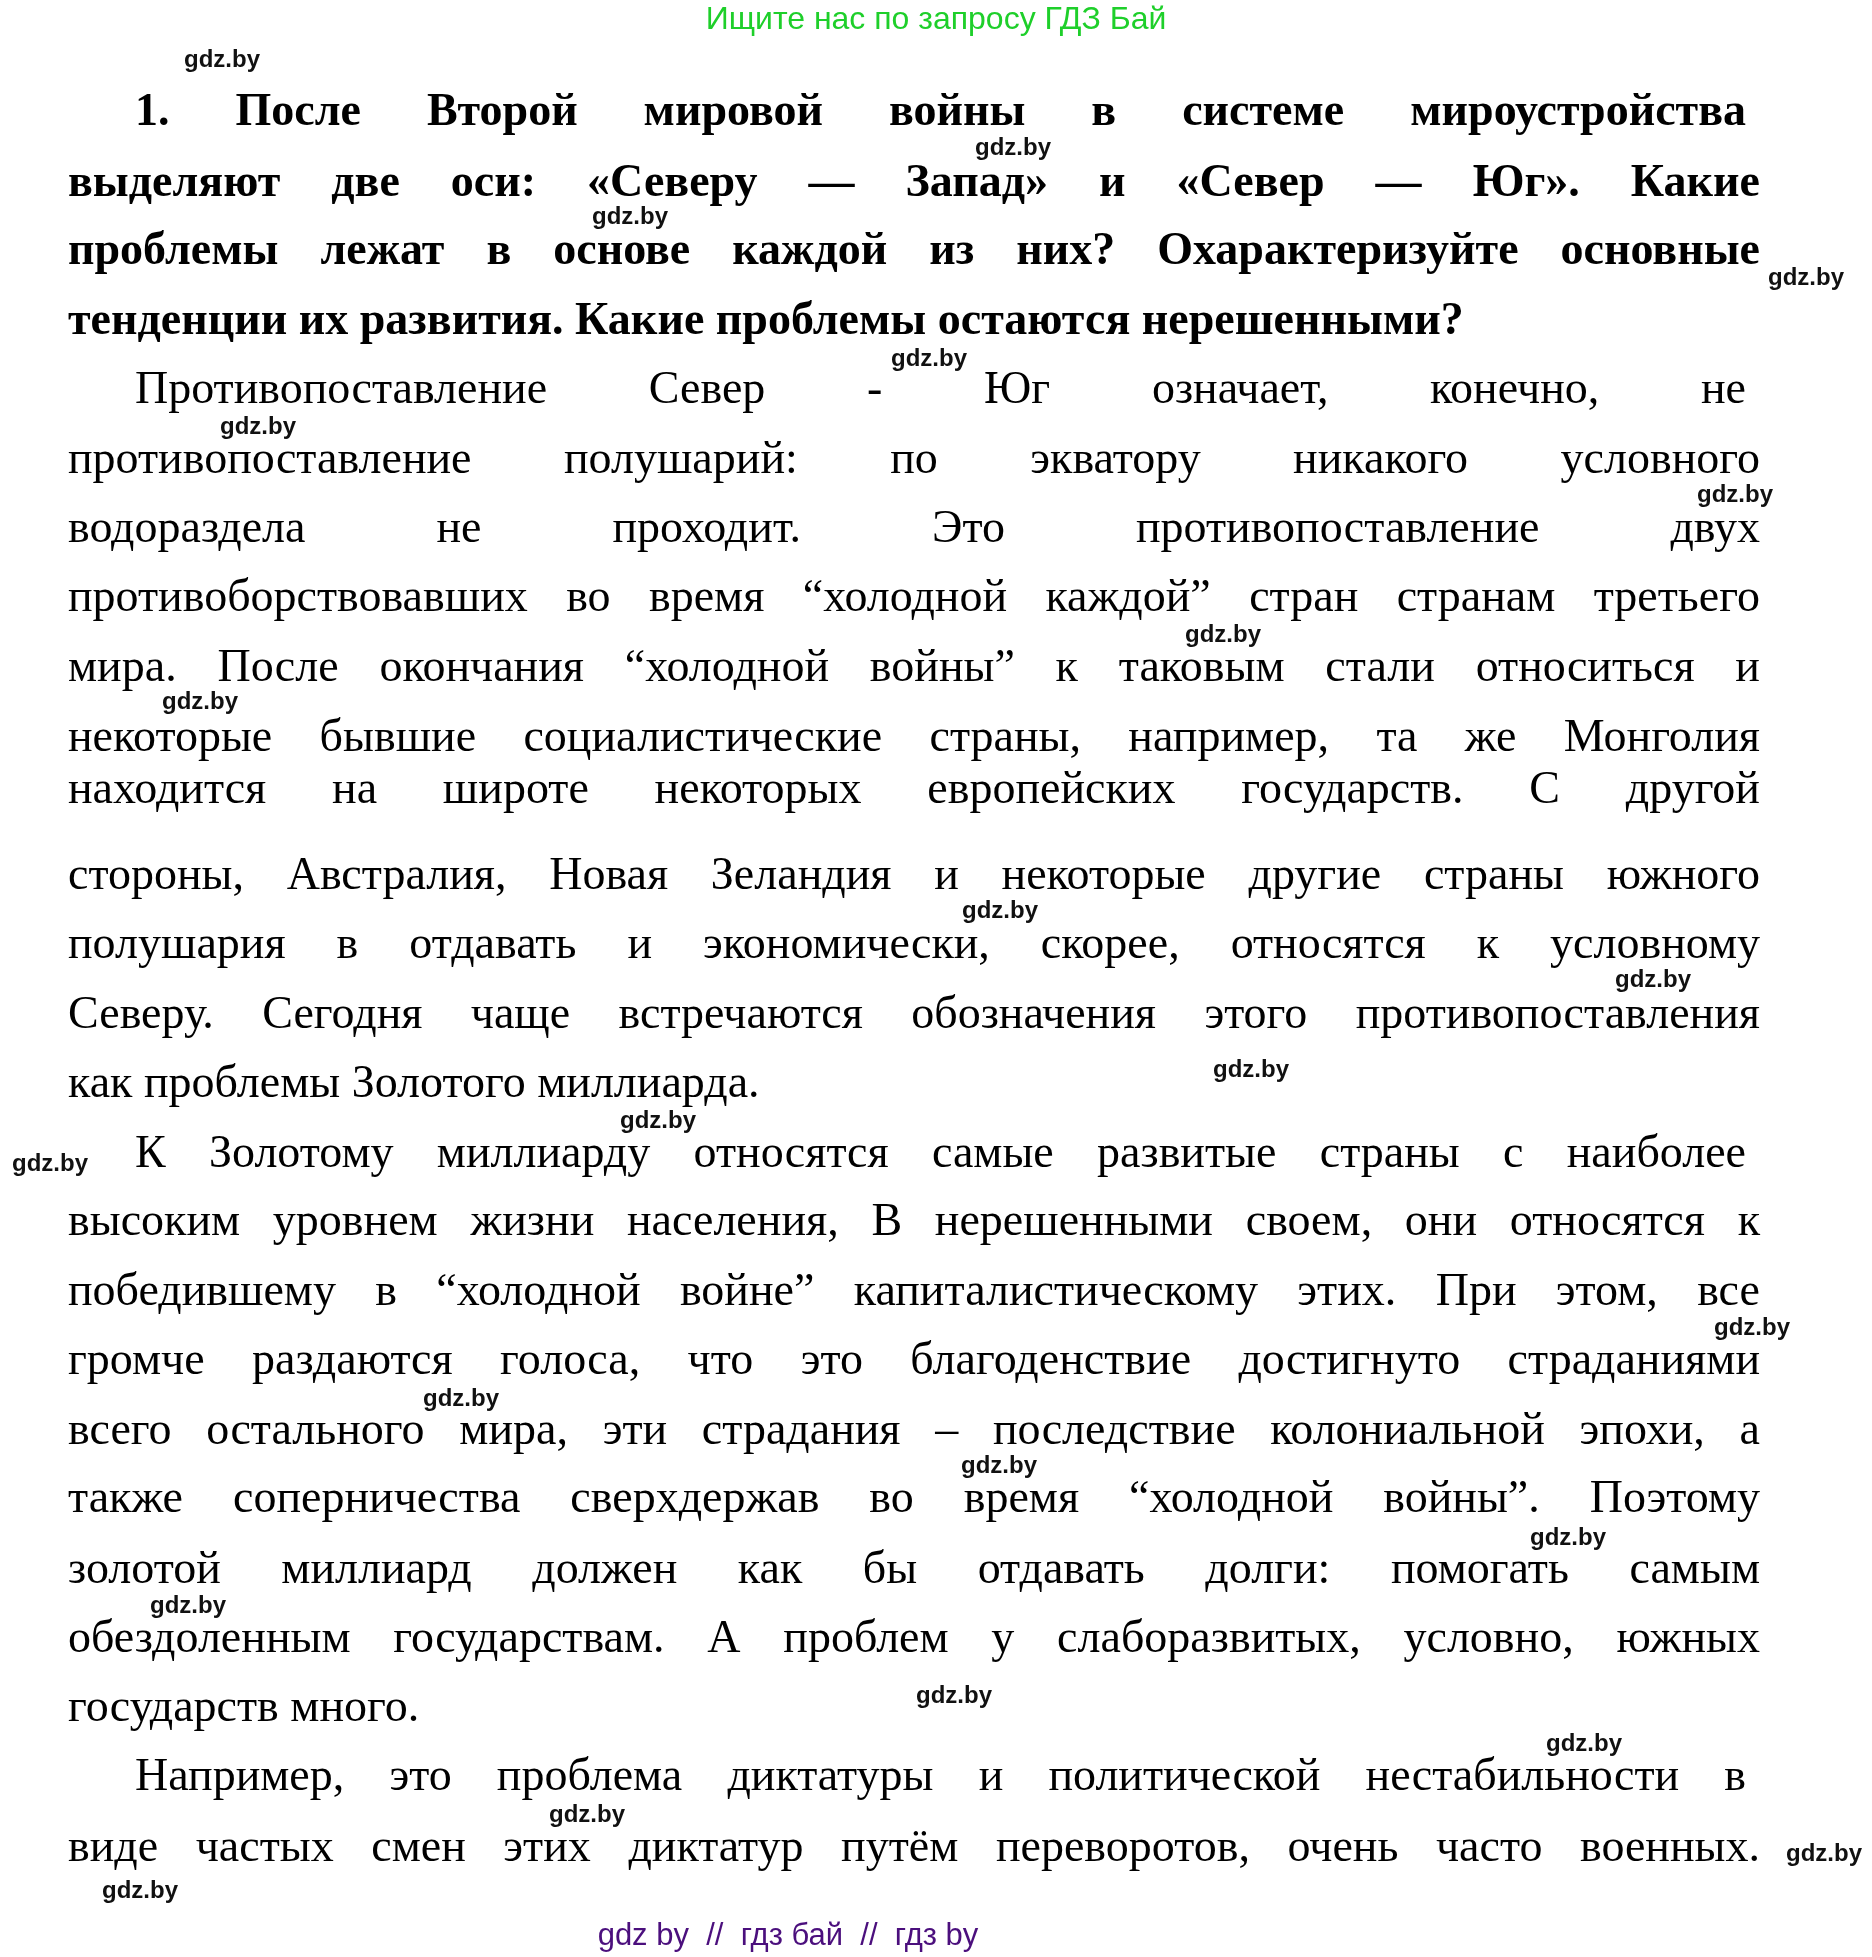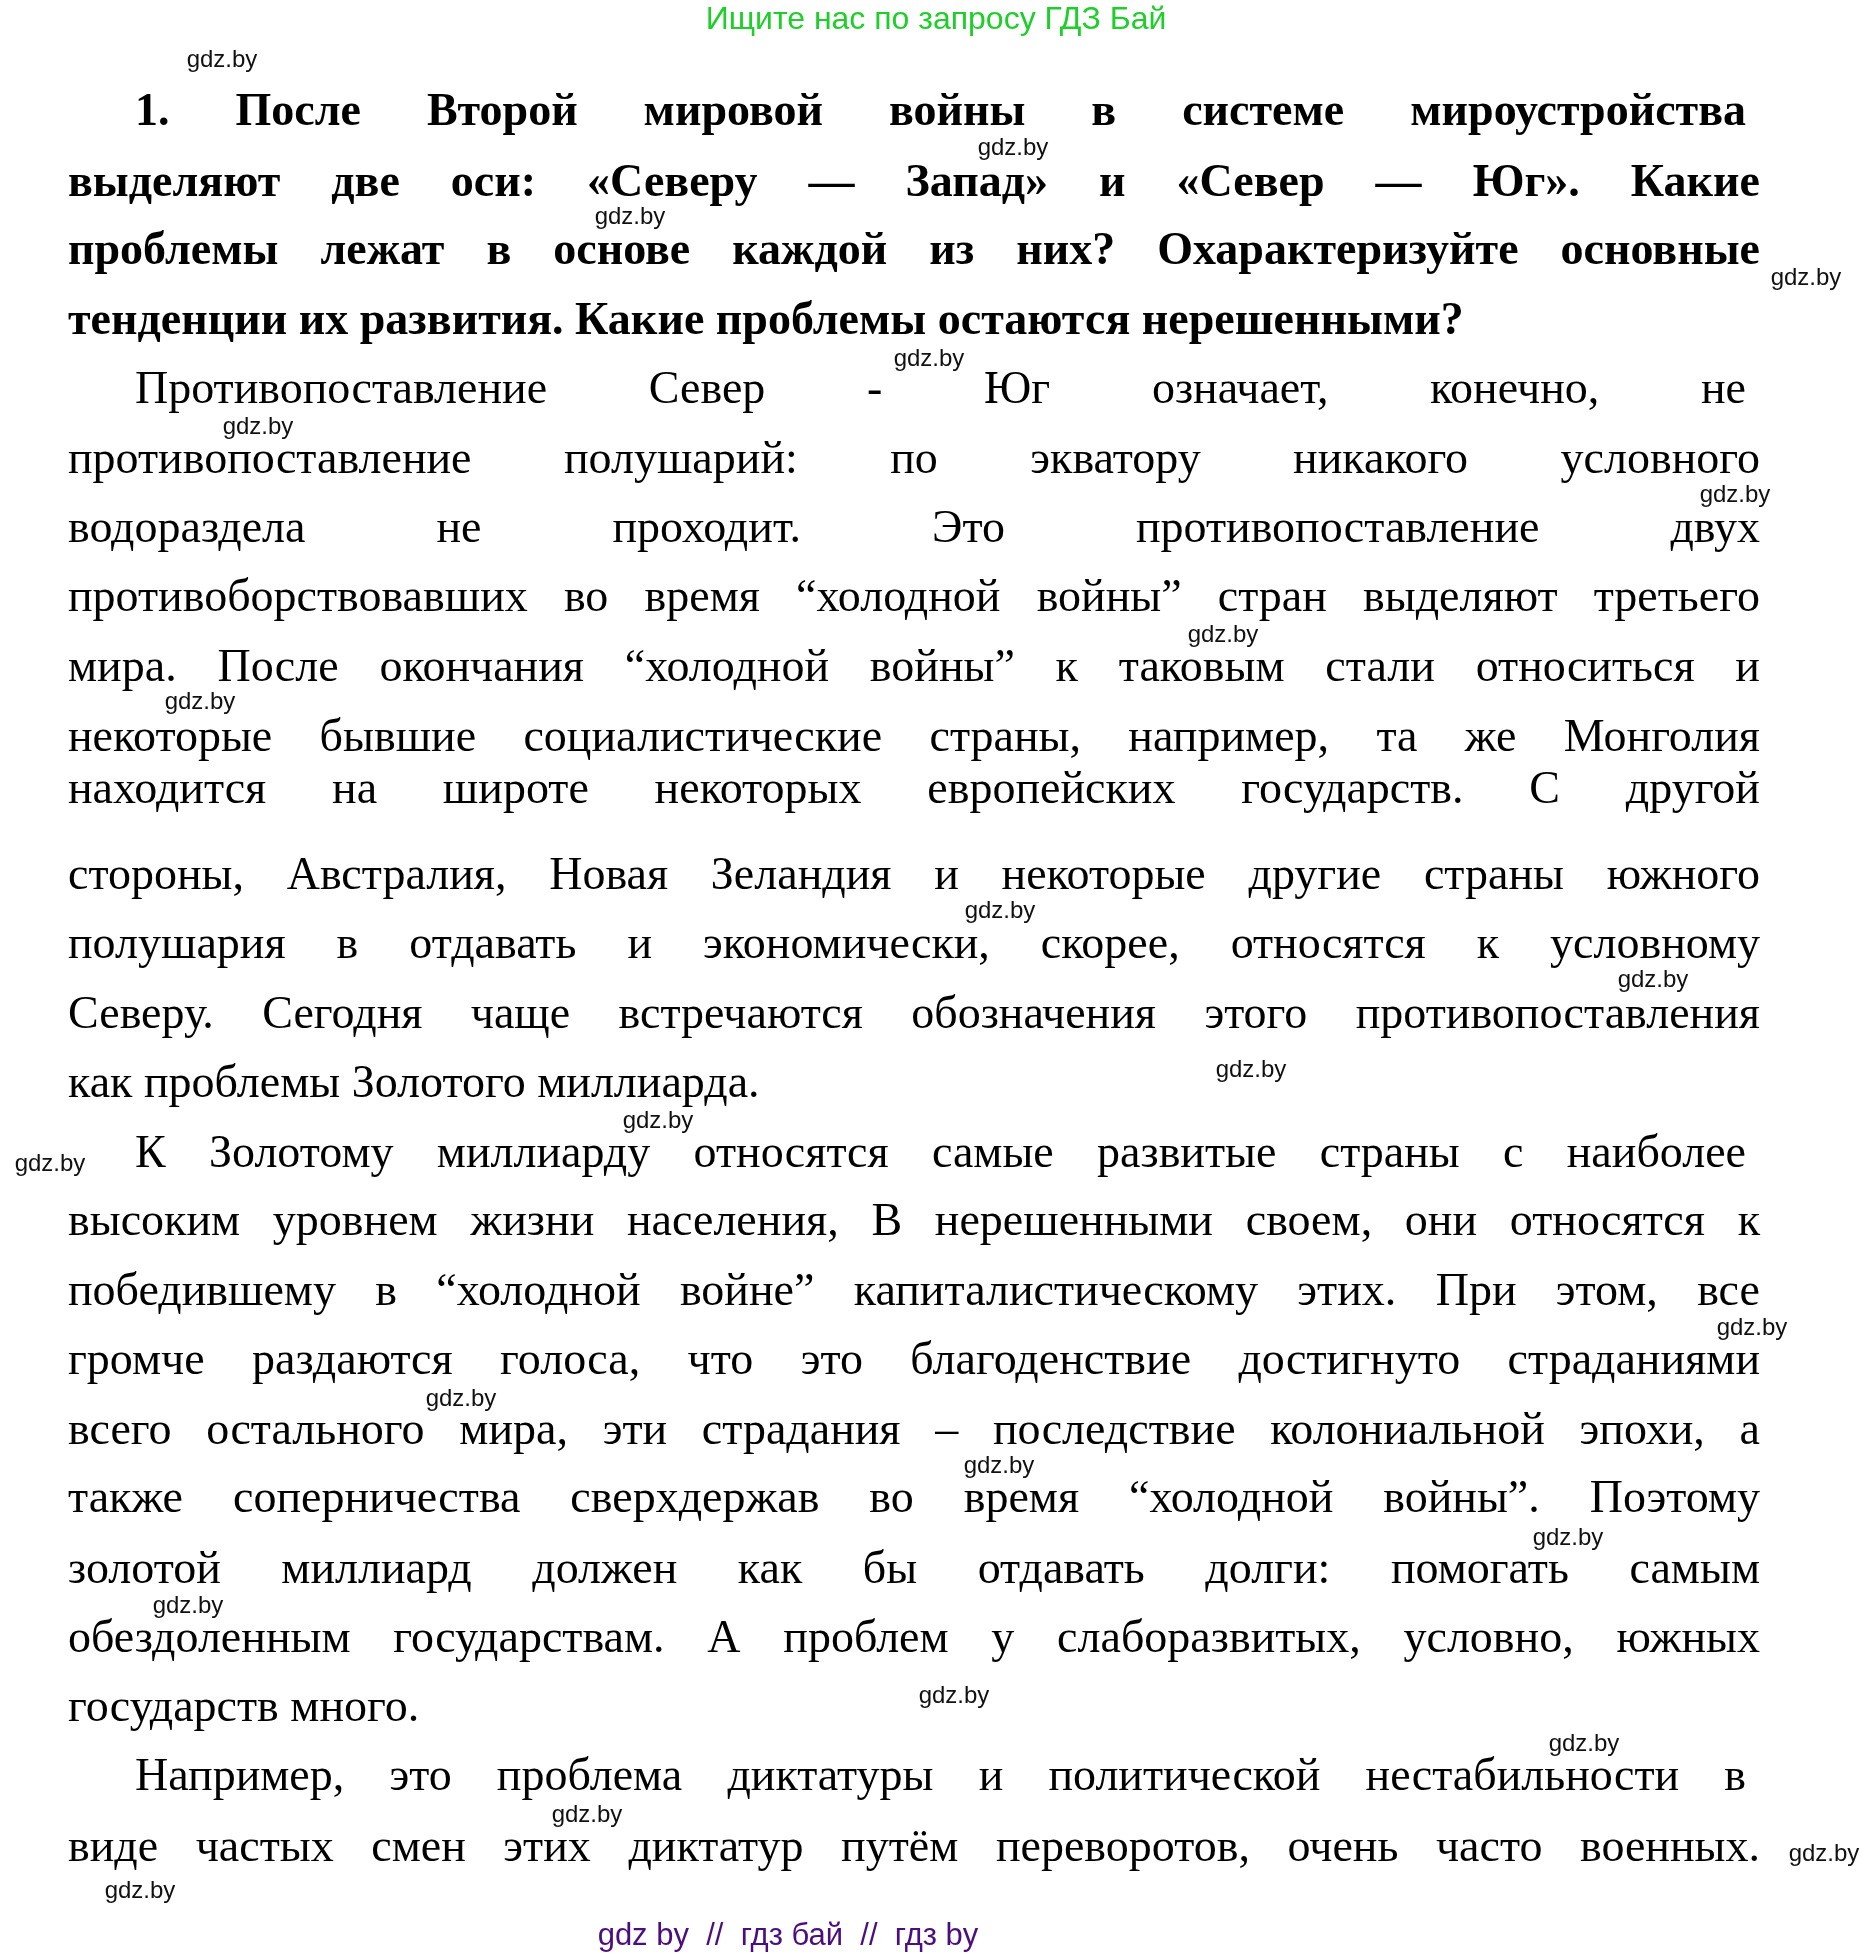--- a/index.html
+++ b/index.html
@@ -8,39 +8,39 @@
     font-family:"Liberation Sans",sans-serif;font-size:32px;line-height:36px;color:#1ecf2a;}
   .footer{position:absolute;left:0;top:1917px;width:1576px;text-align:center;
     font-family:"Liberation Sans",sans-serif;font-size:31px;line-height:36px;color:#4b0f7d;white-space:pre;}
   .line{position:absolute;left:68px;width:1692px;height:63px;line-height:63px;
     font-family:"Liberation Serif",serif;font-size:46px;color:#000;
     text-align:justify;text-align-last:justify;white-space:nowrap;overflow:visible;}
   .line.indent{left:135px;width:1611px;}
   .line.last{text-align-last:left;}
   .q{font-weight:bold;}
   .wm{position:absolute;font-family:"Liberation Sans",sans-serif;font-size:24px;line-height:27px;color:#111;
-    transform:translate(-50%,-50%);white-space:nowrap;}
+    transform:translate(-50%,-50%);white-space:nowrap;font-weight:bold;}
 </style>
 </head>
 <body>
 
 <div class="header">Ищите нас по запросу ГДЗ Бай</div>
 
 <div>
   <div class="line q indent" style="top:78px">1. После Второй мировой войны в системе мироустройства</div>
   <div class="line q" style="top:149px">выделяют две оси: «Северу — Запад» и «Север — Юг». Какие</div>
   <div class="line q" style="top:217px">проблемы лежат в основе каждой из них? Охарактеризуйте основные</div>
   <div class="line q last" style="top:287px">тенденции их развития. Какие проблемы остаются нерешенными?</div>
 </div>
 
 <div>
   <div class="line indent" style="top:356px">Противопоставление Север - Юг означает, конечно, не</div>
   <div class="line" style="top:426px">противопоставление полушарий: по экватору никакого условного</div>
   <div class="line" style="top:495px">водораздела не проходит. Это противопоставление двух</div>
-  <div class="line" style="top:564px">противоборствовавших во время “холодной войны” стран выделяют третьего</div>
+  <div class="line" style="top:564px">противоборствовавших во время “холодной каждой” стран странам третьего</div>
   <div class="line" style="top:634px">мира. После окончания “холодной войны” к таковым стали относиться и</div>
   <div class="line" style="top:704px">некоторые бывшие социалистические страны, например, та же Монголия</div>
   <div class="line" style="top:756px">находится на широте некоторых европейских государств. С другой</div>
   <div class="line" style="top:842px">стороны, Австралия, Новая Зеландия и некоторые другие страны южного</div>
   <div class="line" style="top:911px">полушария в отдавать и экономически, скорее, относятся к условному</div>
   <div class="line" style="top:981px">Северу. Сегодня чаще встречаются обозначения этого противопоставления</div>
   <div class="line last" style="top:1050px">как проблемы Золотого миллиарда.</div>
 </div>
 
 <div>

